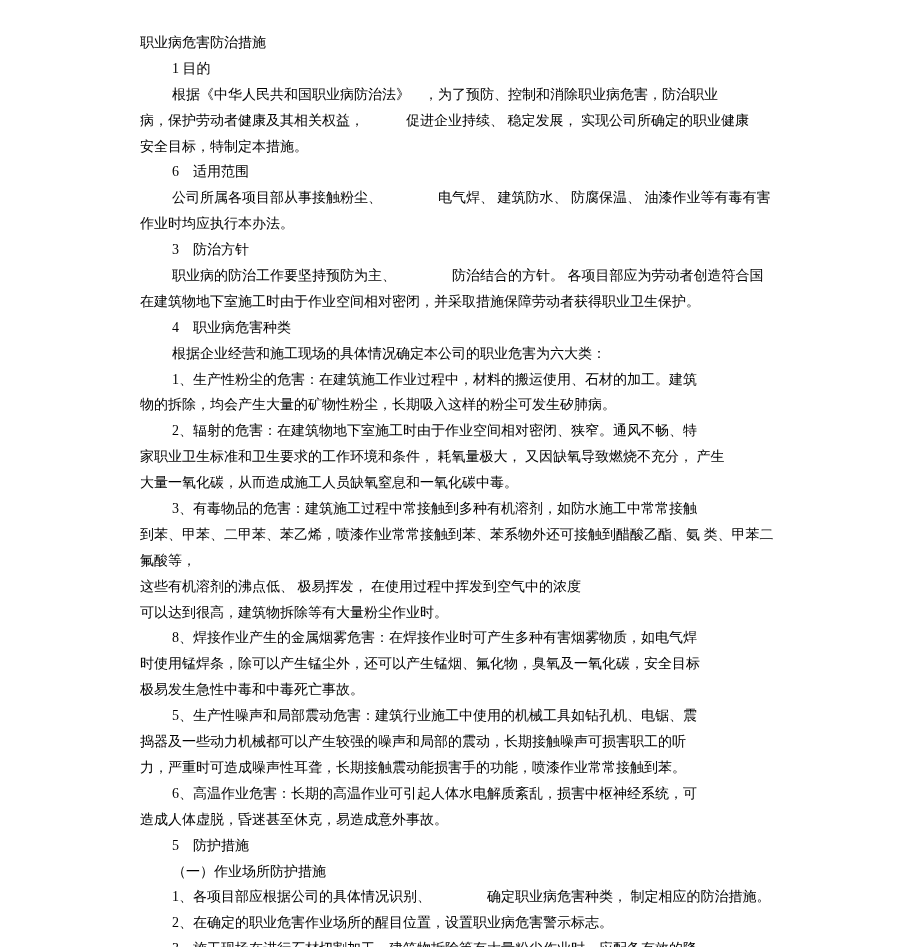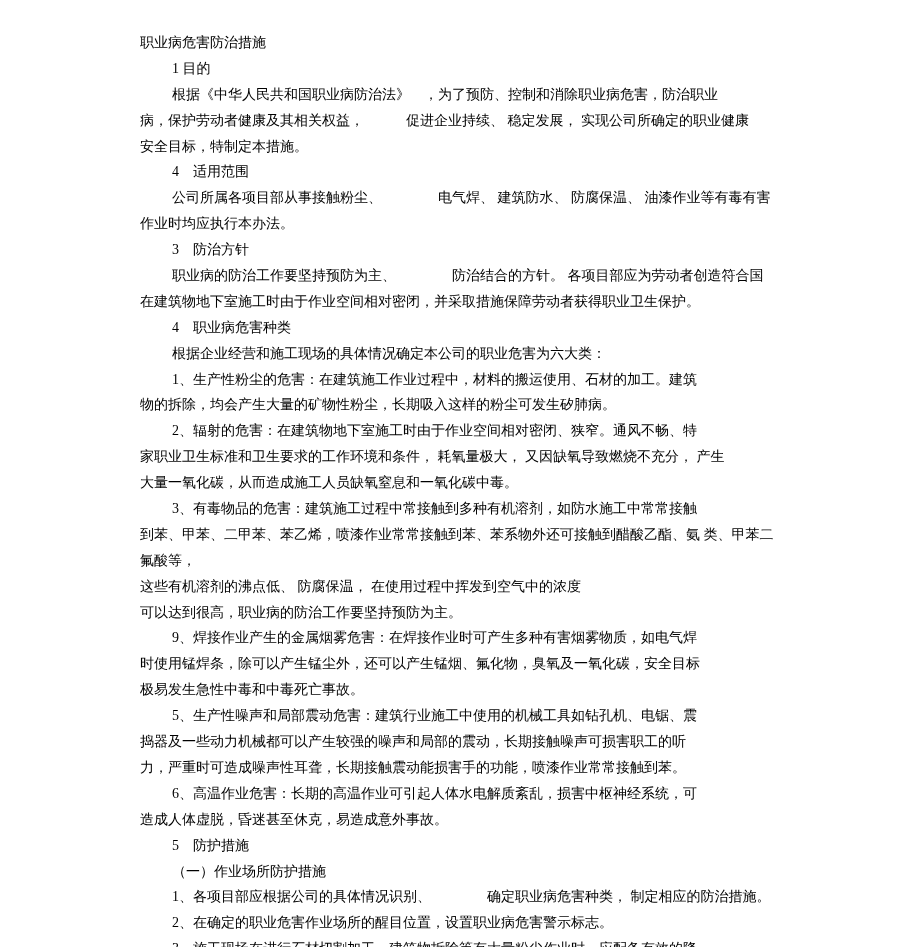--- a/index.html
+++ b/index.html
@@ -29,40 +29,40 @@
 </head>
 <body>
 
 <p class="para title">职业病危害防治措施</p>
 
 <p class="para section-head">1 目的</p>
 <p class="para para-indent">根据《中华人民共和国职业病防治法》　，为了预防、控制和消除职业病危害，防治职业</p>
 <p class="para">病，保护劳动者健康及其相关权益，　　　促进企业持续、 稳定发展， 实现公司所确定的职业健康</p>
 <p class="para">安全目标，特制定本措施。</p>
 
-<p class="para section-head">4　适用范围</p>
+<p class="para section-head">6　适用范围</p>
 <p class="para para-indent">公司所属各项目部从事接触粉尘、　　　　电气焊、 建筑防水、 防腐保温、 油漆作业等有毒有害</p>
 <p class="para">作业时均应执行本办法。</p>
 
 <p class="para section-head">3　防治方针</p>
 <p class="para para-indent">职业病的防治工作要坚持预防为主、　　　　防治结合的方针。 各项目部应为劳动者创造符合国</p>
 <p class="para">在建筑物地下室施工时由于作业空间相对密闭，并采取措施保障劳动者获得职业卫生保护。</p>
 
 <p class="para section-head">4　职业病危害种类</p>
 <p class="para para-indent">根据企业经营和施工现场的具体情况确定本公司的职业危害为六大类：</p>
 <p class="para para-indent">1、生产性粉尘的危害：在建筑施工作业过程中，材料的搬运使用、石材的加工。建筑</p>
 <p class="para">物的拆除，均会产生大量的矿物性粉尘，长期吸入这样的粉尘可发生矽肺病。</p>
 <p class="para para-indent">2、辐射的危害：在建筑物地下室施工时由于作业空间相对密闭、狭窄。通风不畅、特</p>
 <p class="para">家职业卫生标准和卫生要求的工作环境和条件， 耗氧量极大， 又因缺氧导致燃烧不充分， 产生</p>
 <p class="para">大量一氧化碳，从而造成施工人员缺氧窒息和一氧化碳中毒。</p>
 <p class="para para-indent">3、有毒物品的危害：建筑施工过程中常接触到多种有机溶剂，如防水施工中常常接触</p>
 <p class="para">到苯、甲苯、二甲苯、苯乙烯，喷漆作业常常接触到苯、苯系物外还可接触到醋酸乙酯、氨 类、甲苯二氟酸等，</p>
-<p class="para">这些有机溶剂的沸点低、 防腐保温， 在使用过程中挥发到空气中的浓度</p>
-<p class="para">可以达到很高，职业病的防治工作要坚持预防为主。</p>
-<p class="para para-indent">9、焊接作业产生的金属烟雾危害：在焊接作业时可产生多种有害烟雾物质，如电气焊</p>
+<p class="para">这些有机溶剂的沸点低、 极易挥发， 在使用过程中挥发到空气中的浓度</p>
+<p class="para">可以达到很高，建筑物拆除等有大量粉尘作业时。</p>
+<p class="para para-indent">8、焊接作业产生的金属烟雾危害：在焊接作业时可产生多种有害烟雾物质，如电气焊</p>
 <p class="para">时使用锰焊条，除可以产生锰尘外，还可以产生锰烟、氟化物，臭氧及一氧化碳，安全目标</p>
 <p class="para">极易发生急性中毒和中毒死亡事故。</p>
 <p class="para para-indent">5、生产性噪声和局部震动危害：建筑行业施工中使用的机械工具如钻孔机、电锯、震</p>
 <p class="para">捣器及一些动力机械都可以产生较强的噪声和局部的震动，长期接触噪声可损害职工的听</p>
 <p class="para">力，严重时可造成噪声性耳聋，长期接触震动能损害手的功能，喷漆作业常常接触到苯。</p>
 <p class="para para-indent">6、高温作业危害：长期的高温作业可引起人体水电解质紊乱，损害中枢神经系统，可</p>
 <p class="para">造成人体虚脱，昏迷甚至休克，易造成意外事故。</p>
 
 <p class="para section-head">5　防护措施</p>
 <p class="para para-indent">（一）作业场所防护措施</p>

